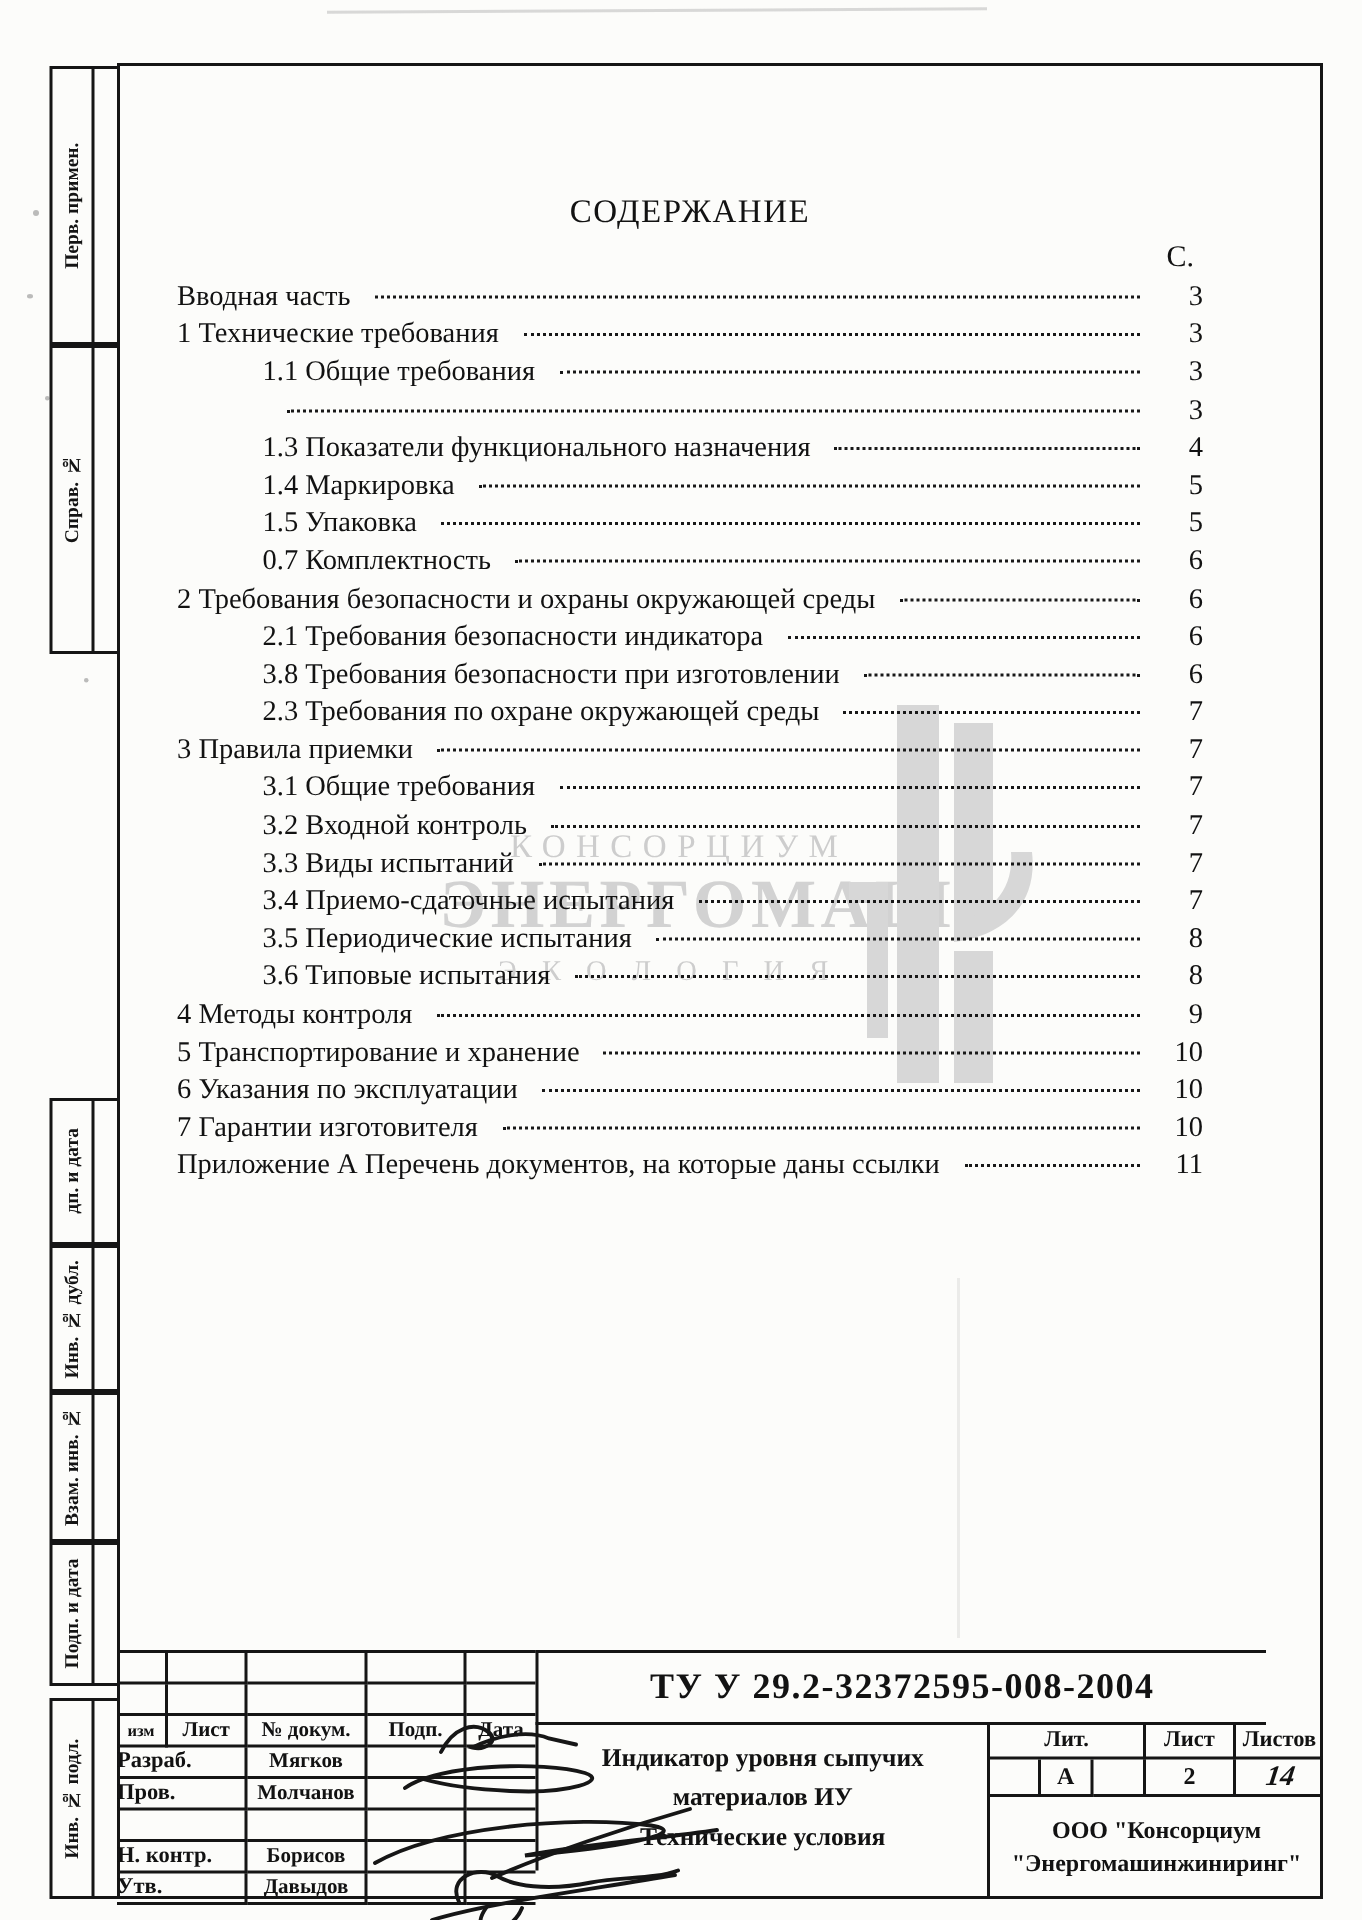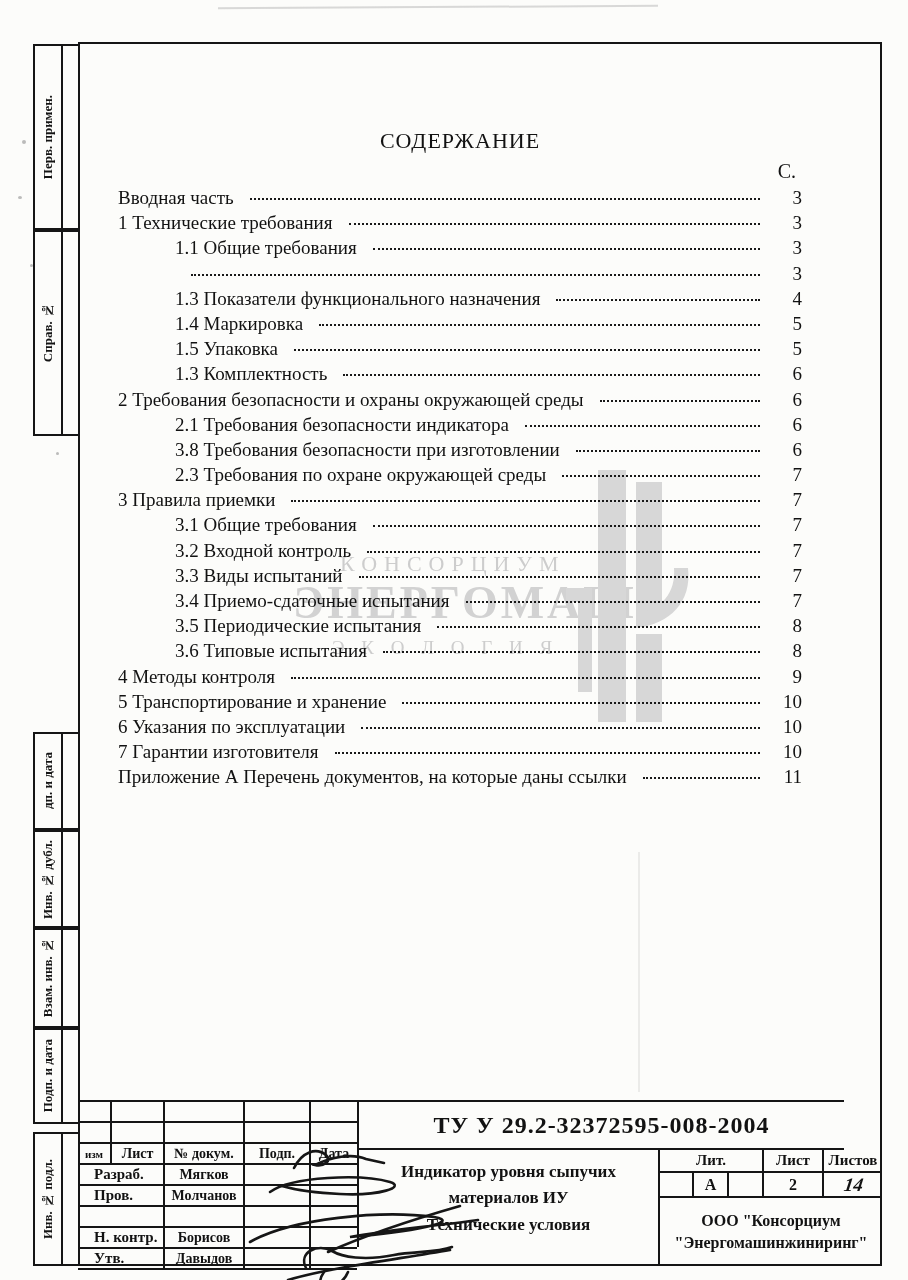--- a/index.html
+++ b/index.html
@@ -38,21 +38,21 @@
   .lvl1{padding-left:57px;}
   
   .tbl{position:absolute;left:78px;top:1100px;width:279px;height:170px;z-index:2;
     box-sizing:border-box;border-top:2.5px solid #151515;
     display:grid;grid-template-columns:34px 53px 80px 66px 1fr;
     grid-template-rows:repeat(8,1fr);background:transparent;}
   .tbl .c{border-right:2px solid #151515;border-bottom:2px solid #151515;
     display:flex;align-items:center;justify-content:center;
     font-weight:bold;font-size:14px;overflow:hidden;}
   .tbl .c.last{border-right:none;}
-  .tbl .c.role{grid-column:1 / span 2;justify-content:flex-start;padding-left:16px;font-size:15px;}
+  .tbl .c.role{grid-column:1 / span 2;justify-content:flex-start;padding-left:0;font-size:15px;}
   .tbl .c.small{font-size:11px;}
   .tu{position:absolute;left:357px;top:1100px;width:487px;height:50px;z-index:2;
     box-sizing:border-box;border-left:2.5px solid #151515;border-bottom:2.5px solid #151515;
     border-top:2.5px solid #151515;
     display:flex;align-items:center;justify-content:center;
     font-weight:bold;font-size:24px;letter-spacing:1px;}
   .docname{position:absolute;left:357px;top:1150px;width:301px;height:97px;z-index:2;
     box-sizing:border-box;border-left:2.5px solid #151515;
     display:flex;flex-direction:column;align-items:center;justify-content:center;
     font-weight:bold;font-size:17px;line-height:1.55;text-align:center;}
@@ -183,21 +183,21 @@
         <span class="p">5</span>
       </div>
 
       <div class="toc-row lvl1">
         <span class="t">1.5 Упаковка</span>
         <span class="leader"></span>
         <span class="p">5</span>
       </div>
 
       <div class="toc-row lvl1">
-        <span class="t">1.3 Комплектность</span>
+        <span class="t">0.7 Комплектность</span>
         <span class="leader"></span>
         <span class="p">6</span>
       </div>
 
       <div class="toc-row">
         <span class="t">2 Требования безопасности и охраны окружающей среды</span>
         <span class="leader"></span>
         <span class="p">6</span>
       </div>
 

